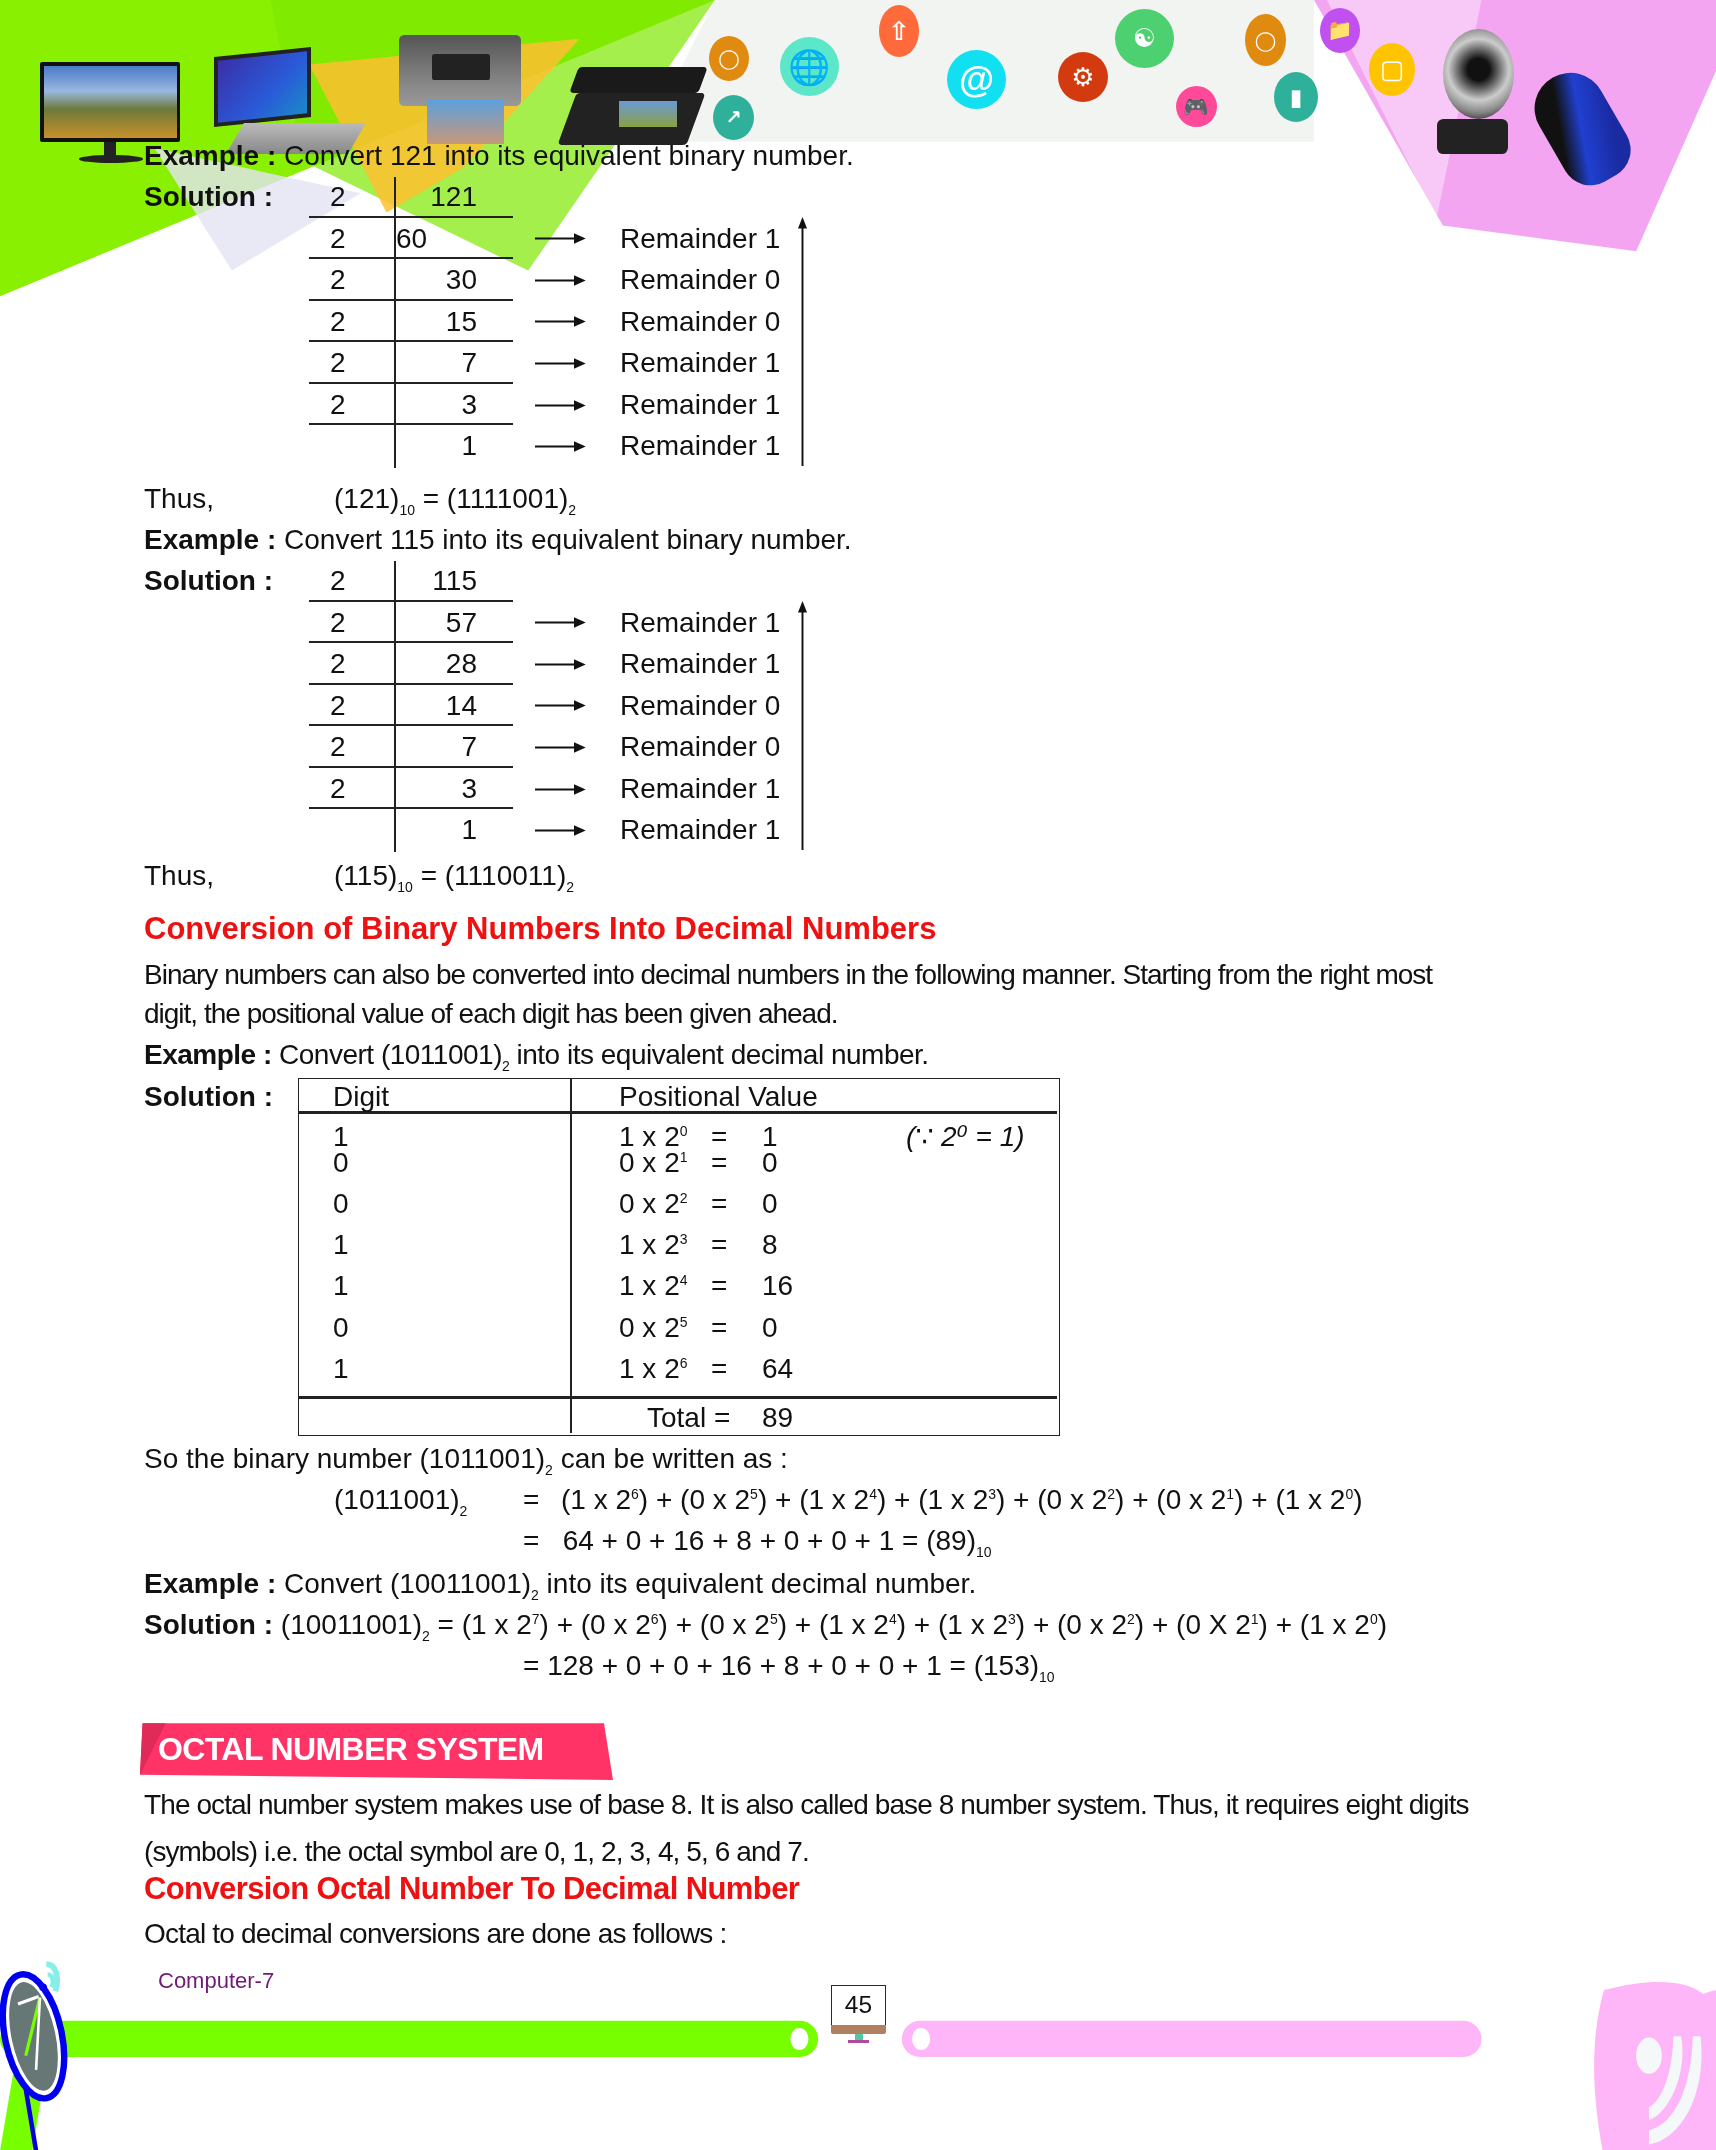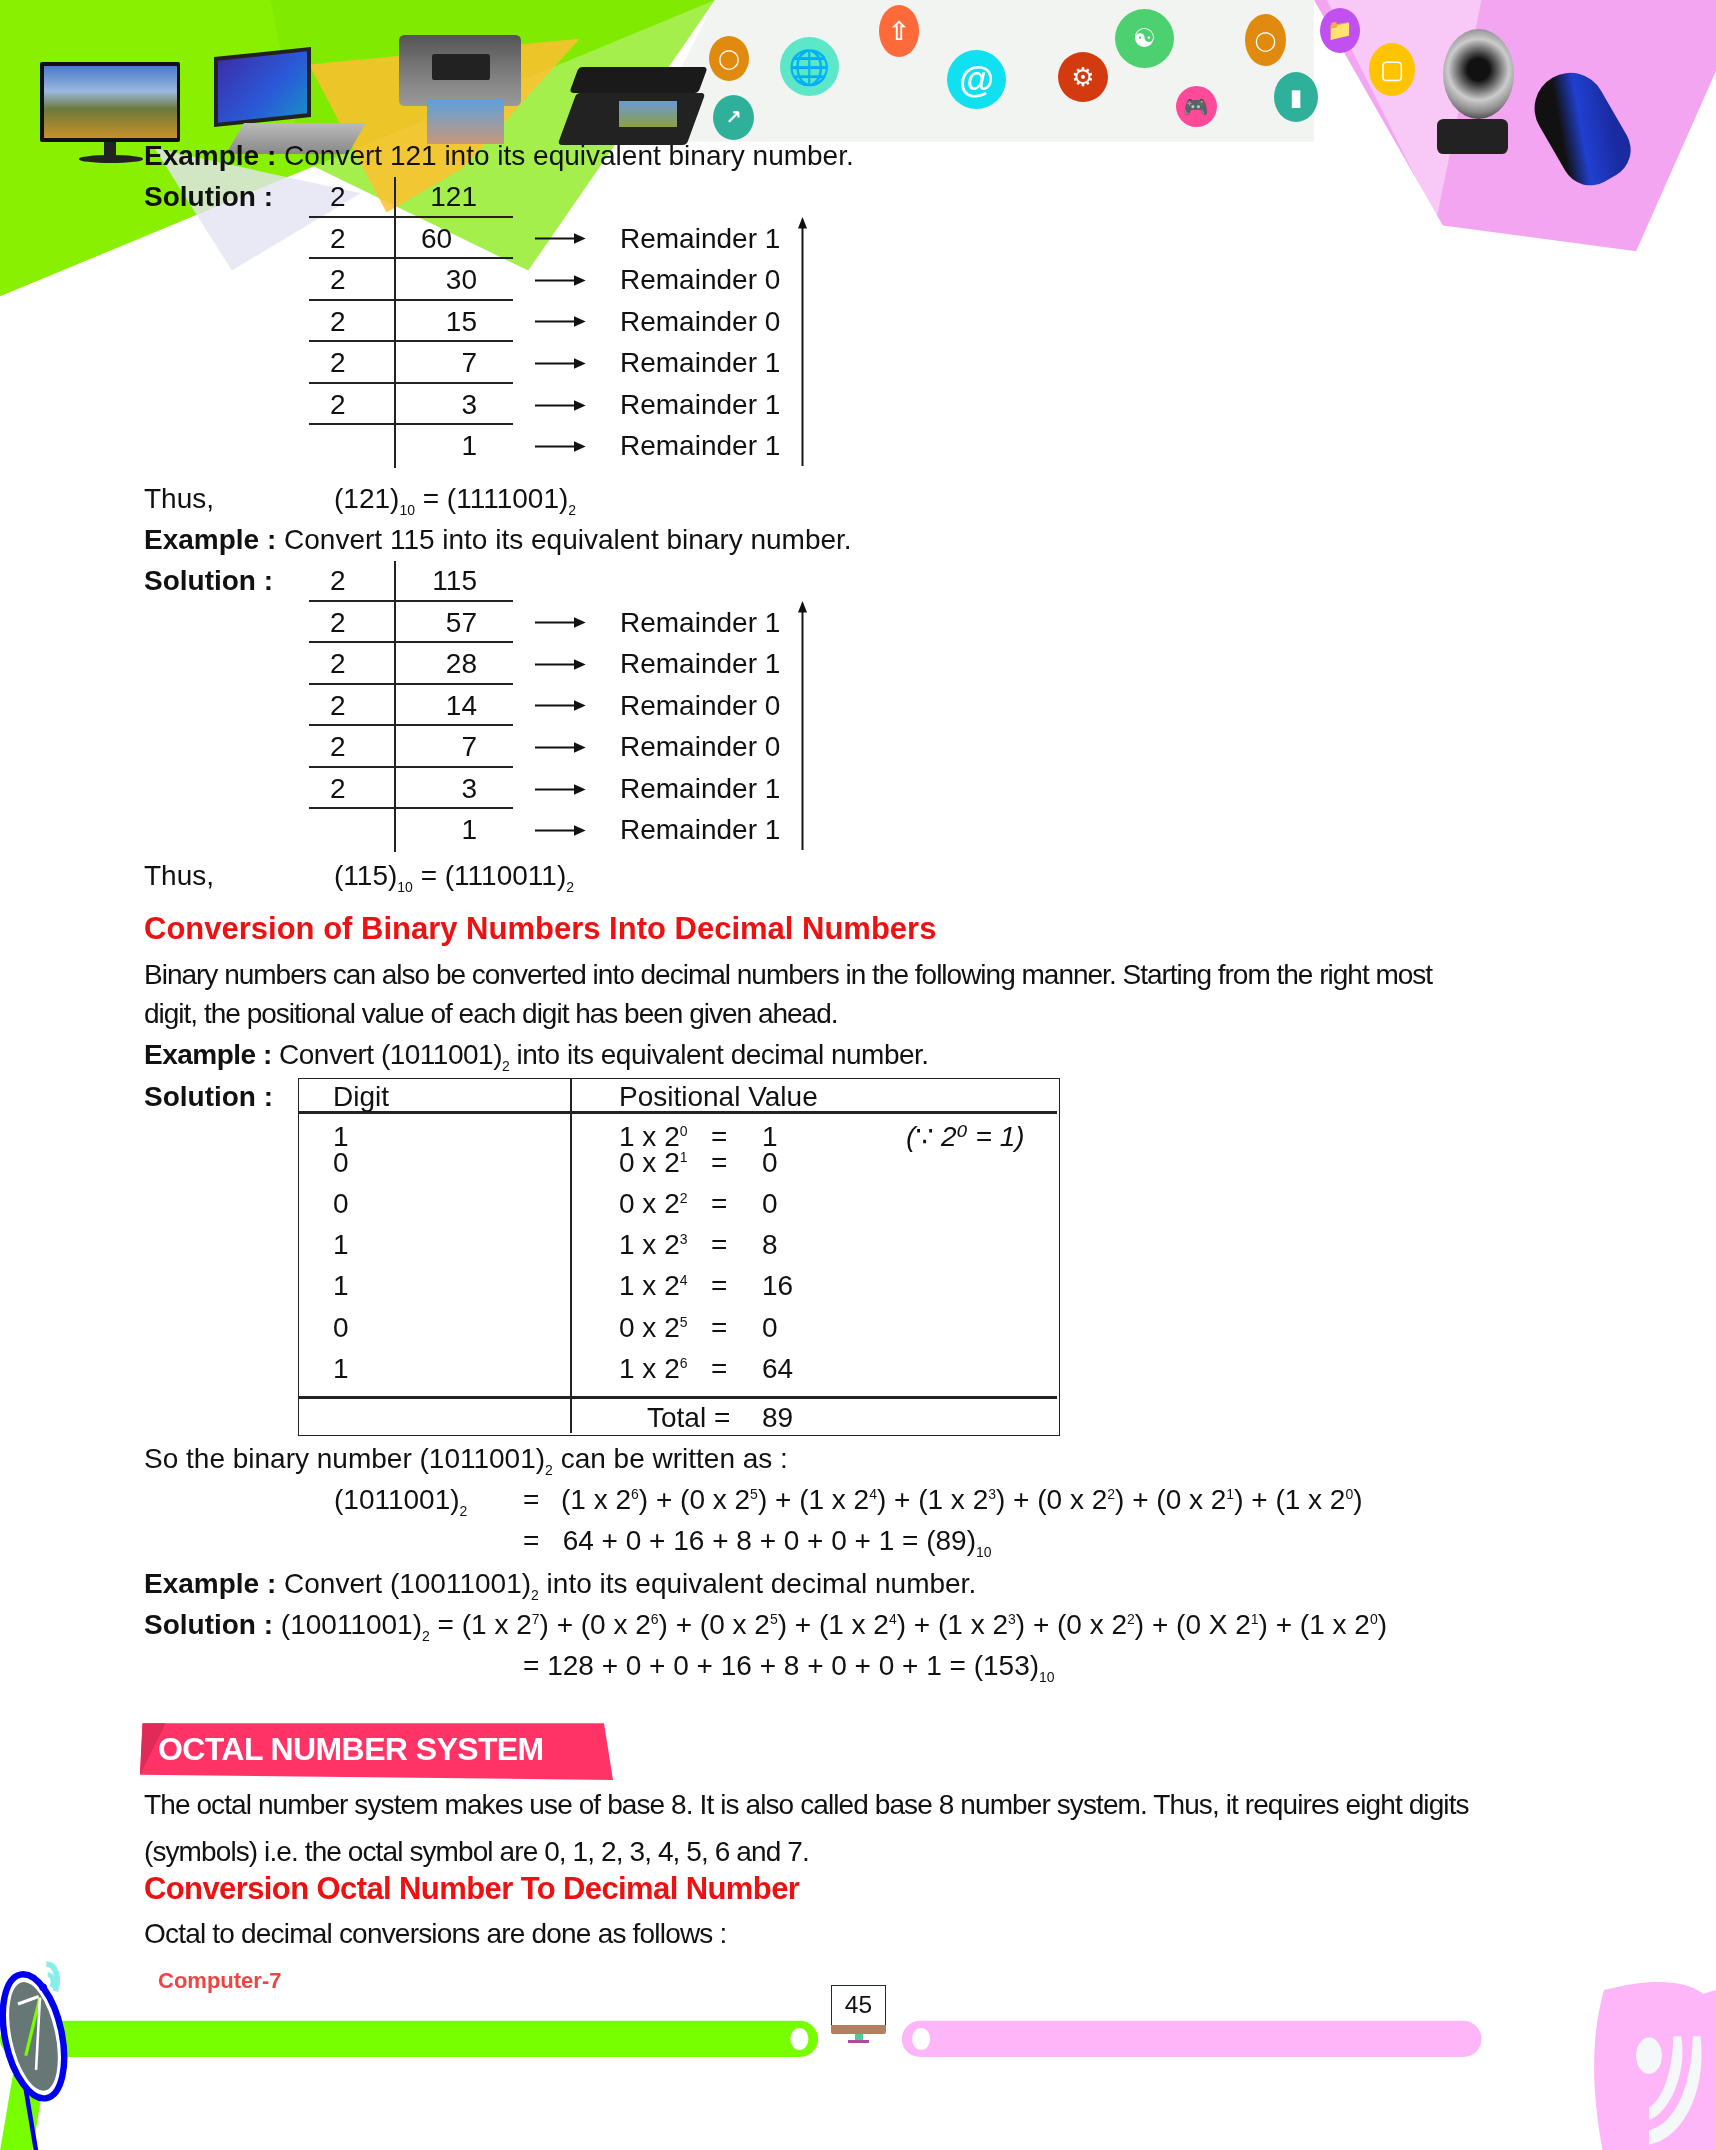--- a/index.html
+++ b/index.html
@@ -86,21 +86,21 @@
   <span>Convert 121 into its equivalent binary number.</span>
 </div>
 <div class="txt bold abs" style="left:144px;top:179px;">Solution :</div>
 
 <div id="div1" class="div-tbl" style="left:0;top:0;">
     <div class="cell" style="left:330px;top:179px;">2</div>
     <div class="cell" style="left: 396px; top: 179px; width: 81px; text-align: right; padding-right: 0px;">121</div>
     <div class="vline" style="left:394px;top:177px;height:291px;"></div>
     <div class="hline" style="left:309px;top:216px;width:204px;"></div>
     <div class="cell" style="left:330px;top:221px;">2</div>
-    <div class="cell" style="left:396px;top:221px;width:81px;text-align:center;">60</div>
+    <div class="cell" style="left:396px;top:221px;width:81px;text-align:left;">60</div>
     <div class="arrow" style="left:535px;top:232px;"><svg width="52" height="13" viewBox="0 0 80 20">
         <line x1="0" y1="10" x2="62" y2="10" stroke="#111" stroke-width="3"></line>
         <polygon points="60,2 78,10 60,18" fill="#111"></polygon>
       </svg></div>
     <div class="cell" style="left:620px;top:221px;">Remainder 1</div>
     <div class="hline" style="left:309px;top:257px;width:204px;"></div>
     <div class="cell" style="left:330px;top:262px;">2</div>
     <div class="cell" style="left:396px;top:262px;width:81px;text-align:right;">30</div>
     <div class="arrow" style="left:535px;top:274px;"><svg width="52" height="13" viewBox="0 0 80 20">
         <line x1="0" y1="10" x2="62" y2="10" stroke="#111" stroke-width="3"></line>
@@ -331,21 +331,21 @@
     <ellipse cx="52" cy="120" rx="44" ry="98" fill="#fff" stroke="#0000ee" stroke-width="10" transform="rotate(-12 52 120)"></ellipse>
     <ellipse cx="52" cy="120" rx="34" ry="86" fill="#667776" transform="rotate(-12 52 120)"></ellipse>
     <line x1="28" y1="70" x2="60" y2="58" stroke="#fff" stroke-width="5"></line>
     <line x1="62" y1="60" x2="40" y2="150" stroke="#77ff00" stroke-width="5"></line>
     <line x1="62" y1="60" x2="56" y2="172" stroke="#fff" stroke-width="4"></line>
     <circle cx="67" cy="44" r="6" fill="#0000ee"></circle>
     <path d="M72,8 C88,8 92,30 86,50" stroke="#88eee8" stroke-width="9" fill="none"></path>
     <path d="M74,24 C82,24 84,36 80,44" stroke="#88eee8" stroke-width="7" fill="none"></path>
   </svg>
 
-  <div class="abs" style="left:158px;top:9px;font-size:22px;line-height:26px;color:#ef4444;font-weight:bold;">Computer-7</div>
+  <div class="abs" style="left:158px;top:9px;font-size:22px;line-height:26px;color:#701a75;">Computer-7</div>
 
   <div class="abs" style="left:831px;top:26px;width:55px;height:58px;">
     <div style="position:absolute;left:0;top:0;width:55px;height:40px;border:1.9px solid #1e2e2a;border-bottom:none;background:#fff;box-sizing:border-box;"></div>
     <div style="position:absolute;left:0;top:40px;width:55px;height:9px;background:#b08060;border-radius:0 0 1.9px 1.9px;"></div>
     <div style="position:absolute;left:24px;top:49px;width:7.7px;height:7.7px;background:#50c8a0;"></div>
     <div style="position:absolute;left:17.4px;top:55px;width:20.6px;height:2.6px;background:#b04aa0;"></div>
     <div class="abs" style="left:0;top:5.2px;width:55px;text-align:center;font-size:24.5px;line-height:30px;">45</div>
   </div>
 </div>
 

